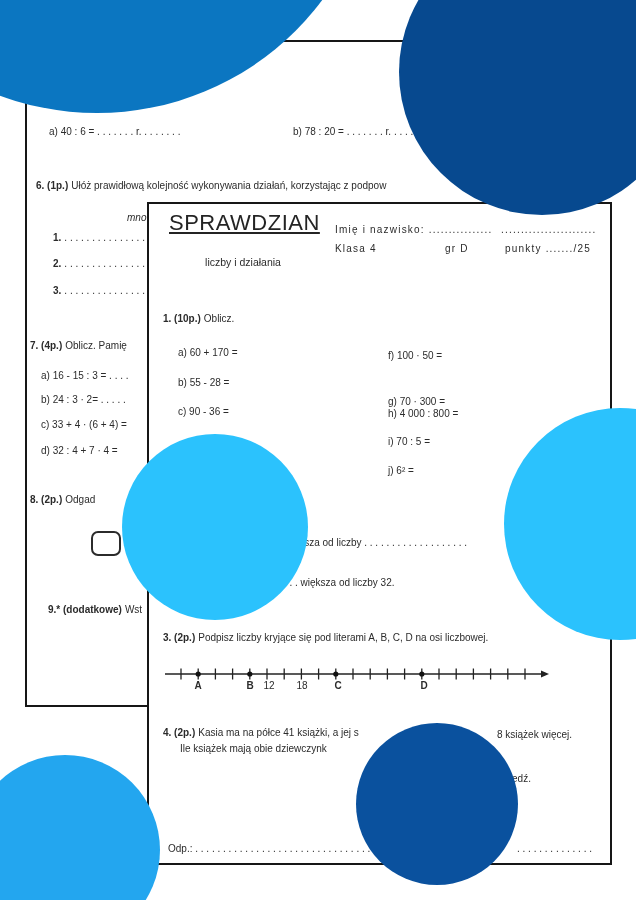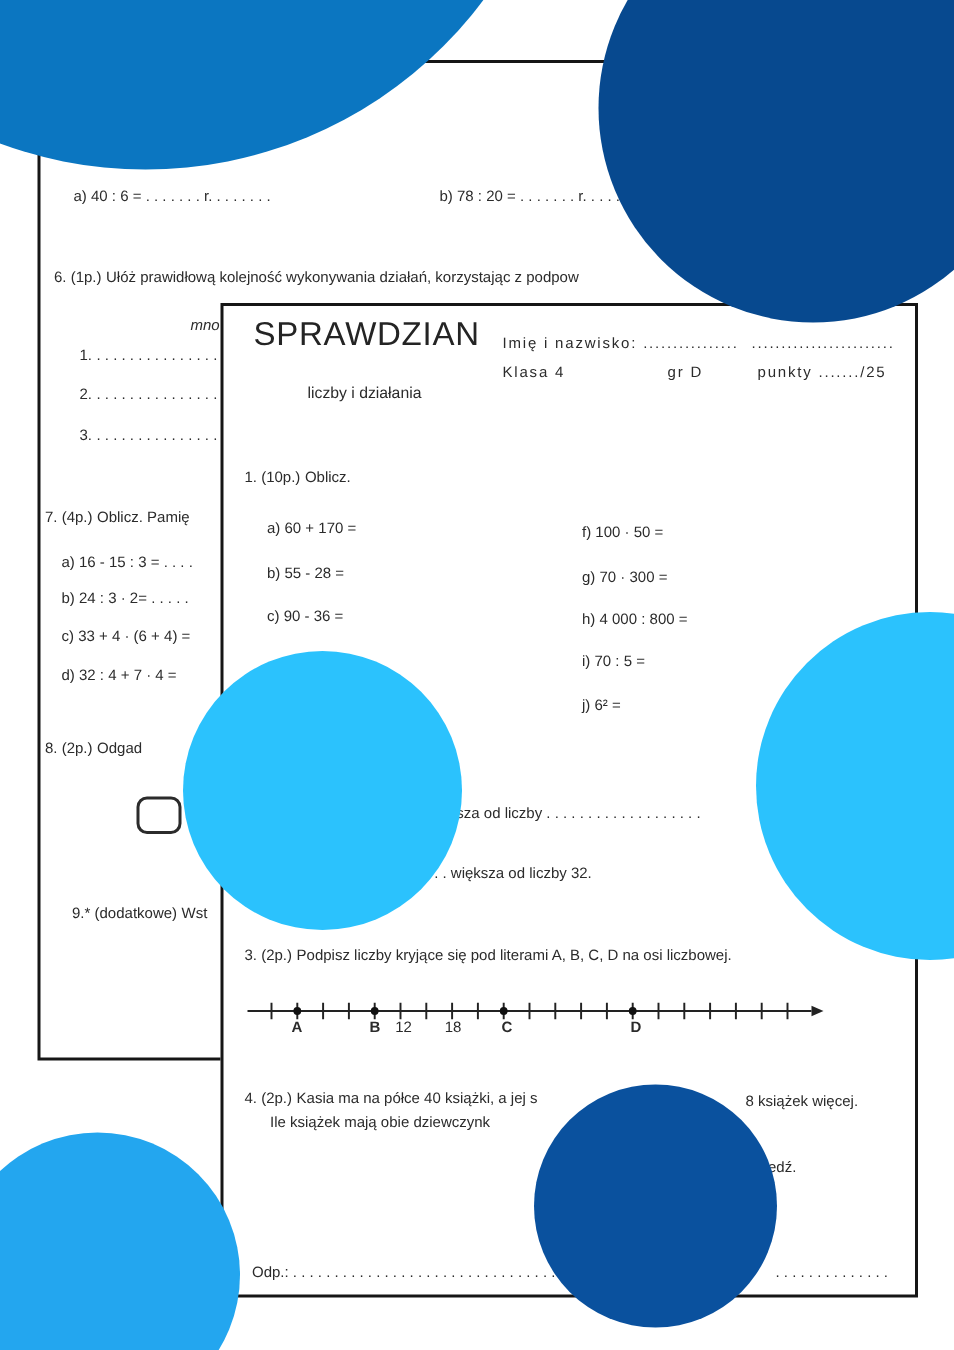--- a/index.html
+++ b/index.html
@@ -9,23 +9,23 @@
     font-family:"Liberation Sans", sans-serif;
   }
   .sheet{
     position:absolute;background:#ffffff;
     border:2px solid #161616;box-sizing:border-box;
   }
   #back-sheet{left:25px;top:40px;width:465px;height:667px;z-index:1;}
   #front-sheet{left:147px;top:202px;width:465px;height:663px;z-index:2;}
   .circle{position:absolute;border-radius:50%;z-index:3;}
   .t{position:absolute;font-size:10px;white-space:nowrap;line-height:1.25;}
-  .num{font-weight:400;margin-right:3px;margin-top:48px;}
+  .num{font-weight:700;margin-right:3px;margin-top:48px;}
   .italic{font-style:italic;}
-  .title{position:absolute;font-size:22px;font-weight:500;letter-spacing:0.5px;color:#242424;}
+  .title{position:absolute;font-size:22px;font-weight:500;letter-spacing:0.5px;color:#242424;text-decoration:underline;}
   .subtitle{position:absolute;font-size:10.5px;text-align:center;}
   .hdr{position:absolute;font-size:10px;letter-spacing:1.2px;white-space:nowrap;}
   .answer-box{
     position:absolute;width:26px;height:21px;
     border:2px solid #2b2b2b;border-radius:7px;background:#fff;
   }
   .nl-label{position:absolute;font-size:10px;transform:translateX(-50%);}
   .nl-label.bold{font-weight:700;}
   svg{display:block;}
 </style>
@@ -79,21 +79,21 @@
   <div class="hdr" style="left:296px;top:39px">gr D</div>
   <div class="hdr" style="left:356px;top:39px">punkty ......./25</div>
 
   <div class="t" style="left:14px;top:109px">
     <span class="num">1. (10p.)</span><span>Oblicz.</span>
   </div>
   <div class="t" style="left:29px;top:143px">a) 60 + 170 =</div>
   <div class="t" style="left:29px;top:173px">b) 55 - 28 =</div>
   <div class="t" style="left:29px;top:202px">c) 90 - 36 =</div>
   <div class="t" style="left:239px;top:146px">f) 100 · 50 =</div>
-  <div class="t" style="left:239px;top:176px">g) 70 · 300 =</div>
+  <div class="t" style="left:239px;top:192px">g) 70 · 300 =</div>
   <div class="t" style="left:239px;top:204px">h) 4 000 : 800 =</div>
   <div class="t" style="left:239px;top:232px">i) 70 : 5 =</div>
   <div class="t" style="left:239px;top:261px">j) 6² =</div>
 
   <div class="t" style="left:153px;top:333px">jsza od liczby . . . . . . . . . . . . . . . . . .  .</div>
   <div class="t" style="left:96px;top:373px">. . . . . . . . . .   większa od liczby 32.</div>
 
   <div class="t" style="left:14px;top:428px">
     <span class="num">3. (2p.)</span><span>Podpisz liczby kryjące się pod literami A, B, C, D na osi liczbowej.</span>
   </div>
@@ -132,21 +132,21 @@
     </g>
   </svg>
   <div class="nl-label bold" style="left:49px;top:476px">A</div>
   <div class="nl-label bold" style="left:101px;top:476px">B</div>
   <div class="nl-label" style="left:120px;top:476px">12</div>
   <div class="nl-label" style="left:153px;top:476px">18</div>
   <div class="nl-label bold" style="left:189px;top:476px">C</div>
   <div class="nl-label bold" style="left:275px;top:476px">D</div>
 
   <div class="t" style="left:14px;top:523px">
-    <span class="num">4. (2p.)</span><span>Kasia ma na półce 40 książki, a jej s</span>
+    <span class="num">4. (2p.)</span><span>Kasia ma na półce 41 książki, a jej s</span>
   </div>
   <div class="t" style="left:348px;top:525px">8 książek więcej.</div>
   <div class="t" style="left:31px;top:539px">Ile książek mają obie dziewczynk</div>
   <div class="t" style="left:348px;top:569px">owiedź.</div>
 
   <div class="t" style="left:19px;top:639px">Odp.:  . . . . . . . . . . . . . . . . . . . . . . . . . . . . . . . . . . . . . . . . . . . . . . . . . . . .</div>
   <div class="t" style="left:368px;top:639px">. . . . . . . . . . . . . .</div>
 </div>
 
 <div class="circle" style="left: -184px; top: -449px; width: 562px; height: 562px; background: rgb(11, 118, 193);"></div>

